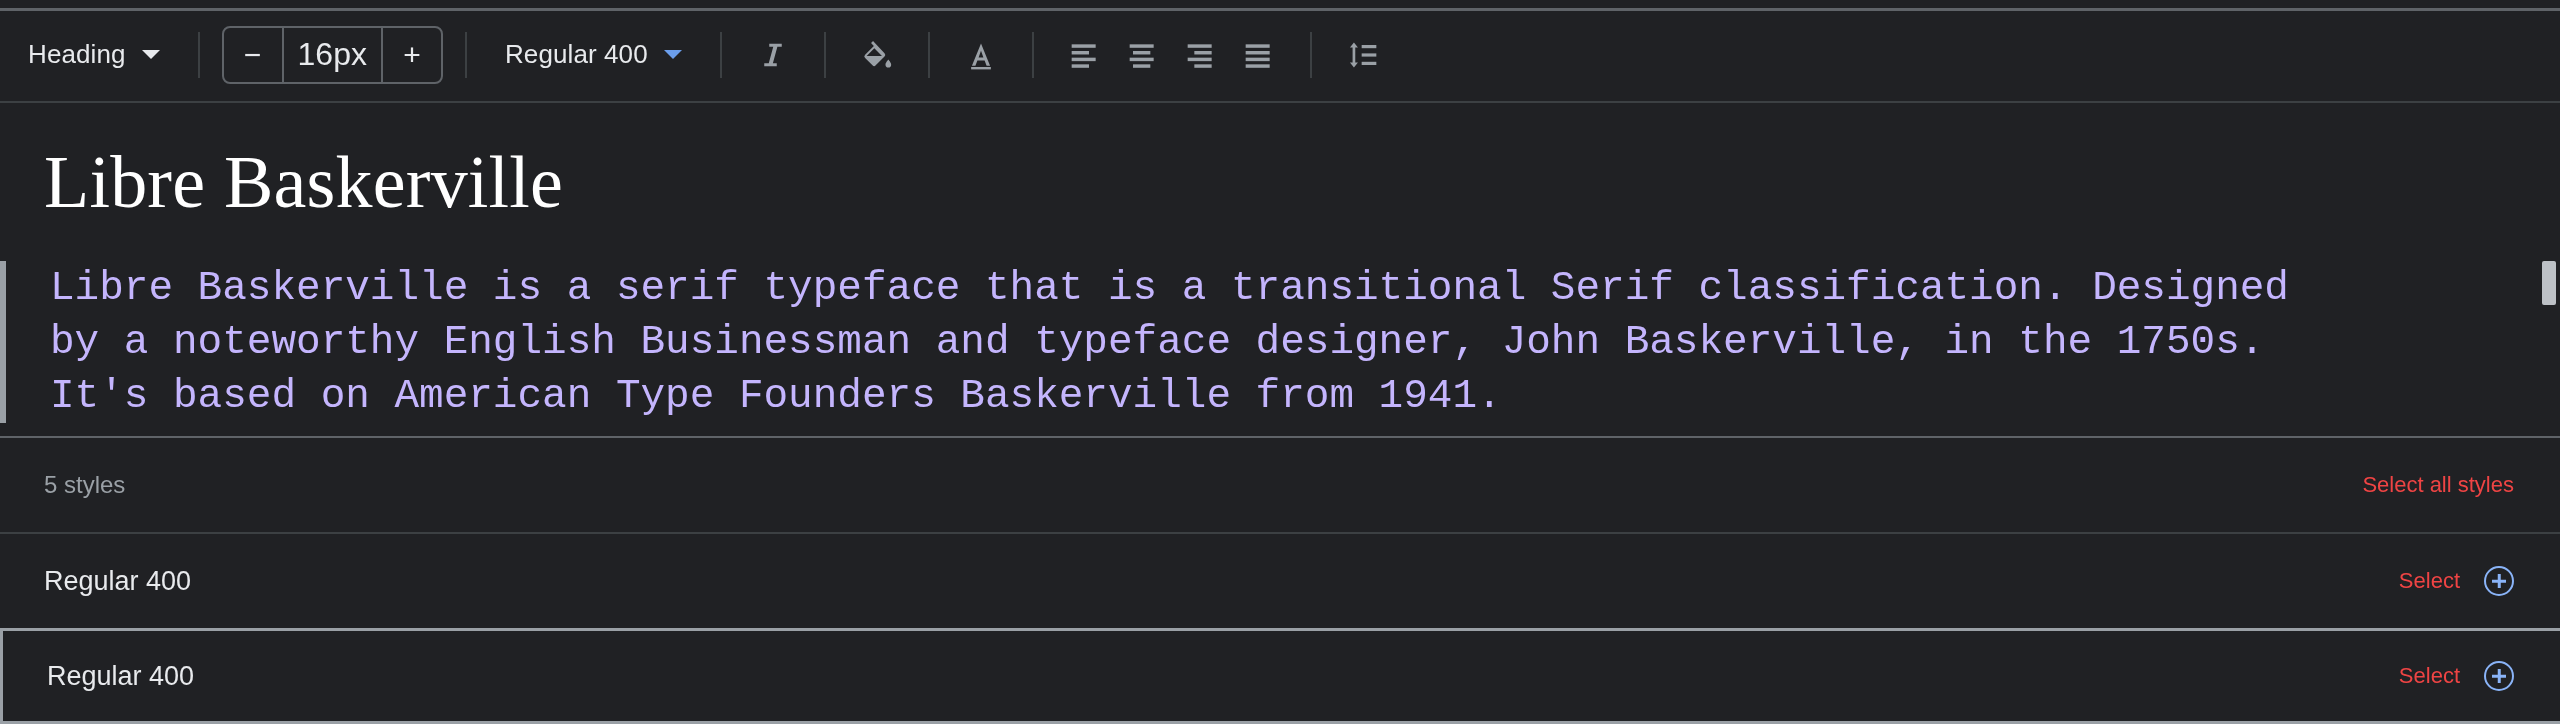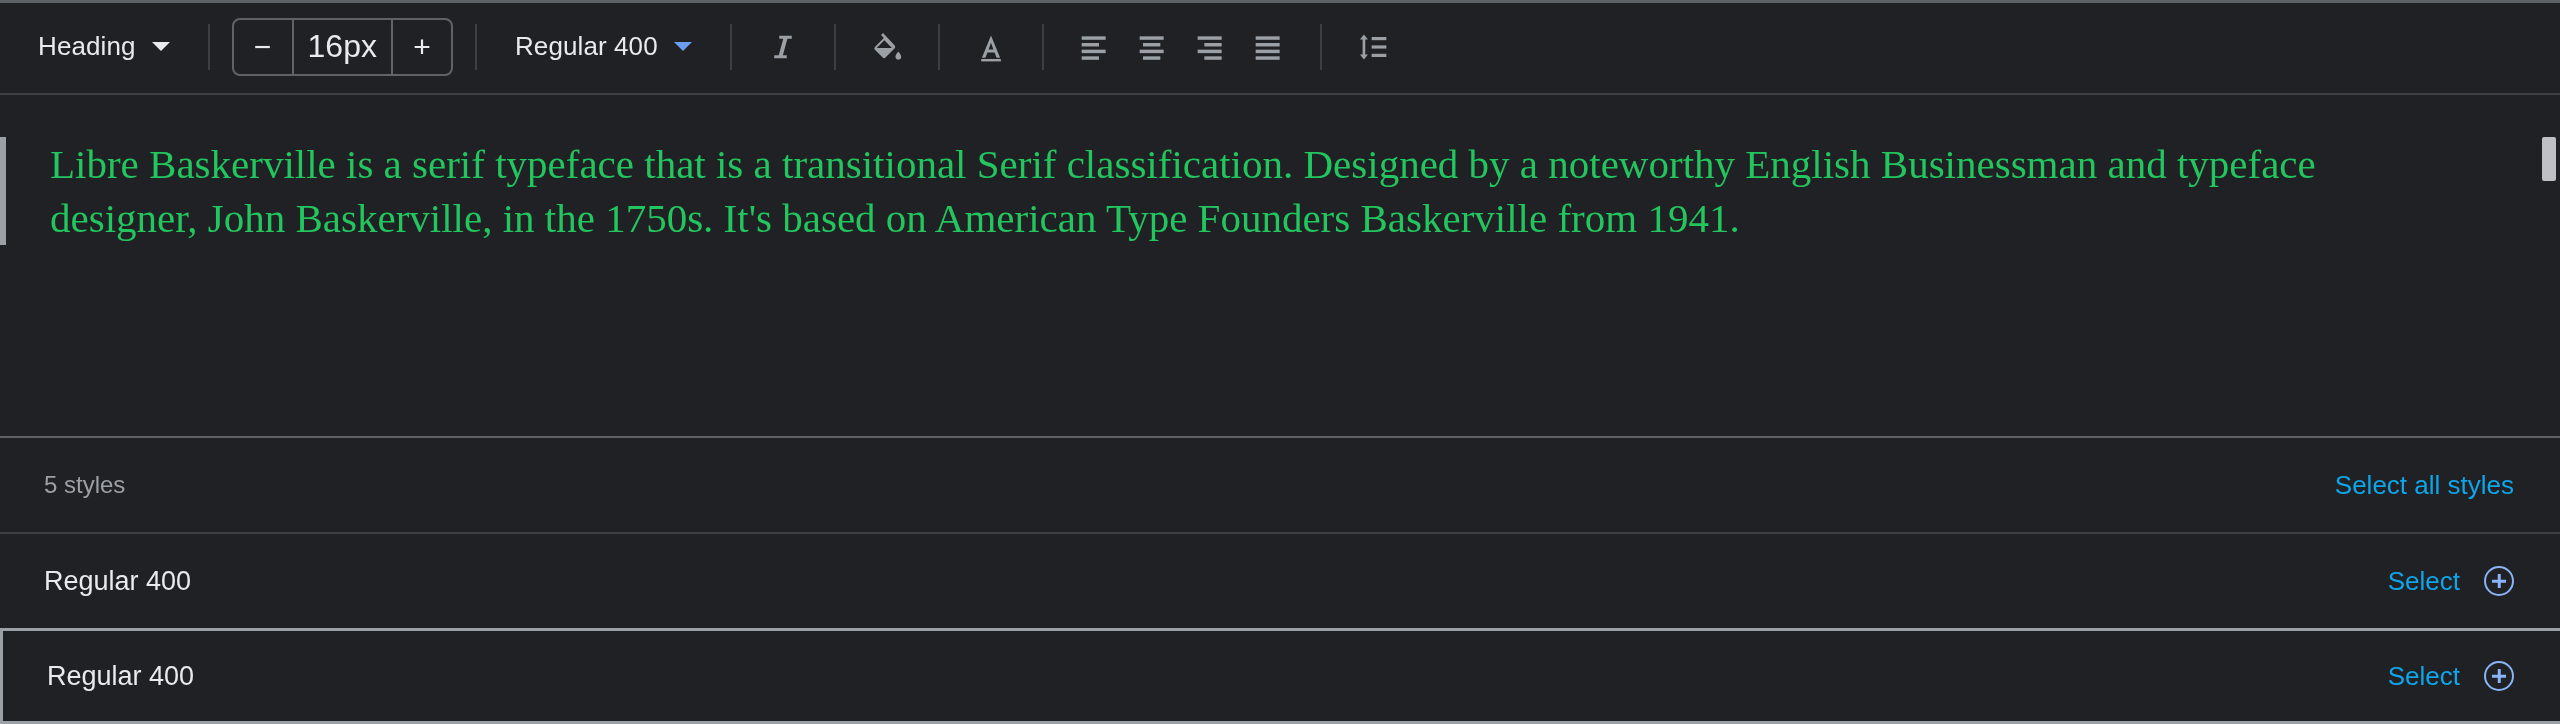--- a/index.html
+++ b/index.html
@@ -21,23 +21,24 @@
   }
 
   
   .toolbar {
     height: 95px;
     min-height: 95px;
     background: #202124;
     border-bottom: 2px solid #3c4043;
     display: flex;
     align-items: center;
-    padding-left: 22px;
+    padding-left: 12px;
     gap: 0;
     position: relative;
+    margin-top: 8px;
   }
   .toolbar::before {
     content: "";
     position: absolute;
     top: 0; left: 0; right: 0;
     height: 3px;
     background: #5f6368;
   }
 
   .tb-dropdown {
@@ -139,22 +140,22 @@
 
   .para-wrap {
     margin-top: 42px;
     position: relative;
     padding-left: 44px;
     padding-right: 140px;
     border-left: 6px solid #9aa0a6;
     margin-left: 0;
   }
   .para {
-    font-family: Liberation Serif, serif;
-    color: #22c55e;
+    font-family: Liberation Mono, monospace;
+    color: #c4b5fd;
     font-size: 41px;
     line-height: 1.32;
     max-width: 2310px;
   }
 
   .para-scroll {
     position: absolute;
     right: 4px;
     top: 0px;
     width: 14px;
@@ -171,22 +172,22 @@
     display: flex;
     align-items: center;
     justify-content: space-between;
     padding: 0 46px 0 44px;
   }
   .styles-count {
     color: #9aa0a6;
     font-size: 24px;
   }
   .link-blue {
-    color: #0ea5e9;
-    font-size: 26px;
+    color: #ef4444;
+    font-size: 22px;
     cursor: pointer;
     white-space: nowrap;
   }
 
   .style-row {
     height: 96px;
     min-height: 96px;
     border-top: 2px solid #3c4043;
     display: flex;
     align-items: center;
@@ -348,20 +349,23 @@
           <rect x="11" y="10.8" width="11" height="2.4" fill="#9aa0a6"></rect>
           <rect x="11" y="17.1" width="11" height="2.4" fill="#9aa0a6"></rect>
         </svg>
       </span>
     </div>
 
   </div>
 
   <div class="specimen">
 
+    <div class="heading-row">
+      <div class="heading">Libre Baskerville</div>
+    </div>
 
     <div class="para-wrap">
       <div class="para">Libre Baskerville is a serif typeface that is a transitional Serif classification.  Designed by a noteworthy English Businessman and typeface designer, John Baskerville, in the 1750s. It's based on American Type Founders Baskerville from 1941.</div>
       <div class="para-scroll"></div>
     </div>
 
   </div>
 
   <div class="styles-head">
     <span class="styles-count">5 styles</span>

